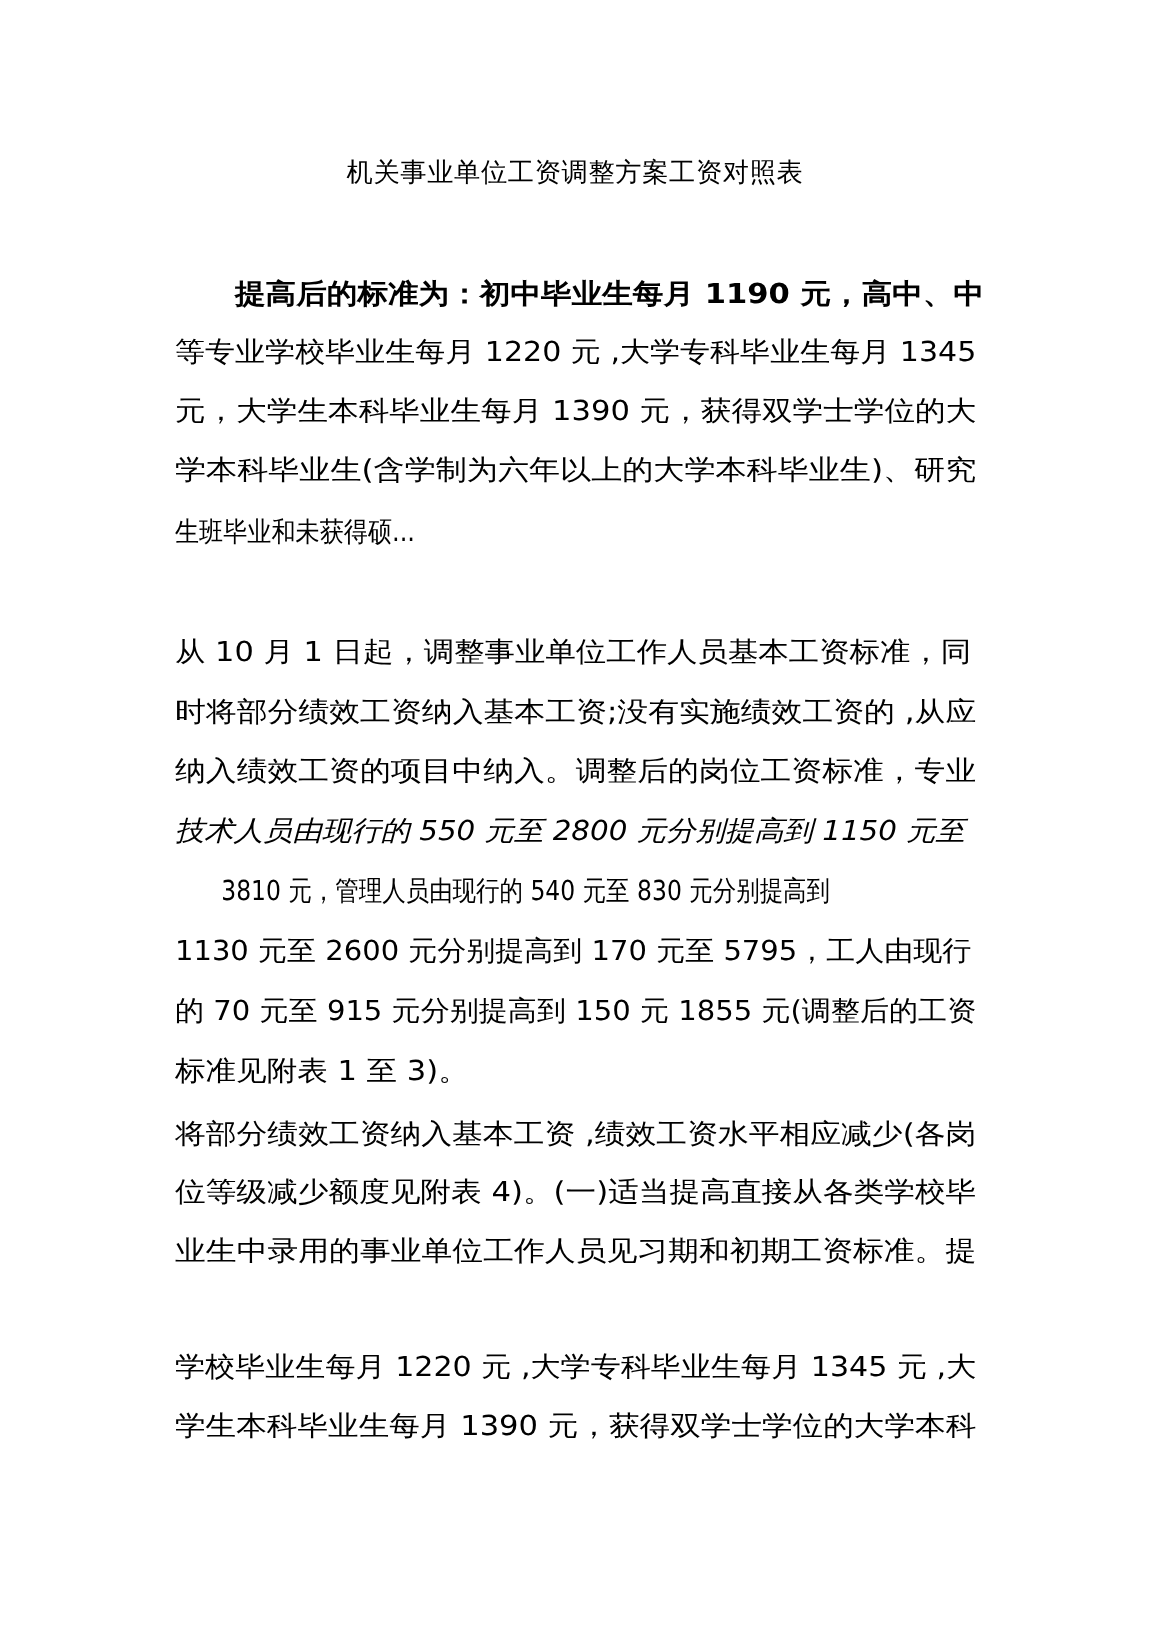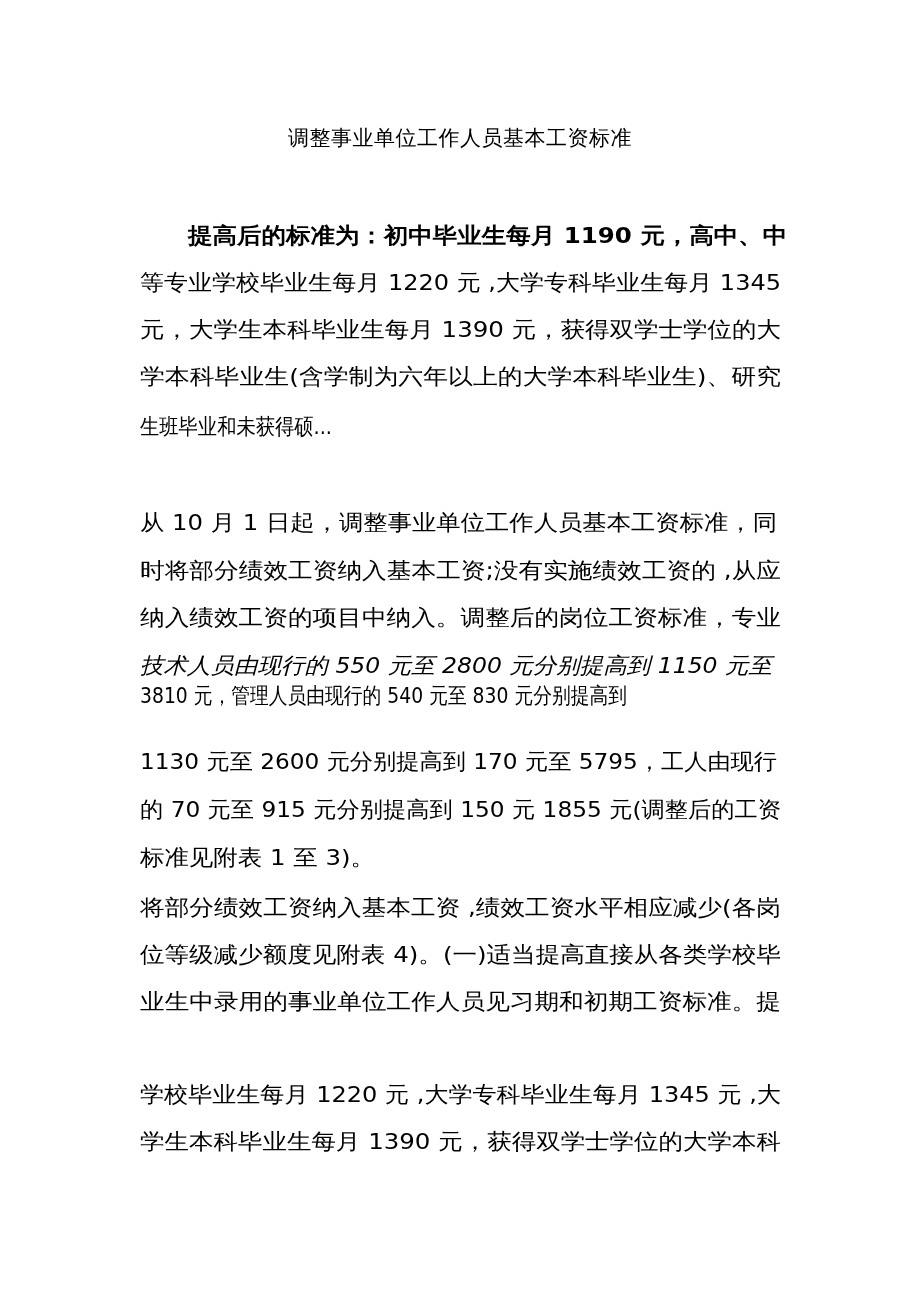--- a/index.html
+++ b/index.html
@@ -47,33 +47,33 @@
     }
     .fit {
       display: inline-block;
       transform-origin: left center;
     }
   </style>
 </head>
 <body>
 
 <div class="page">
-  <div class="title">调整事业单位工作人员基本工资标准</div>
+  <div class="title">机关事业单位工资调整方案工资对照表</div>
 
   <div class="line indent" style="top:221px;"><span class="fit" style="transform: scaleX(1.11281);">提高后的标准为：初中毕业生每月 1190 元，高中、中</span></div>
   <div class="line" style="top:268px;"><span class="fit" style="transform: scaleX(1.09208);">等专业学校毕业生每月 1220 元 ,大学专科毕业生每月 1345</span></div>
   <div class="line" style="top:315px;"><span class="fit" style="transform: scaleX(1.11288);">元，大学生本科毕业生每月 1390 元，获得双学士学位的大</span></div>
   <div class="line" style="top:412px;"><span class="fit" style="transform: scaleX(0.876775);">生班毕业和未获得硕...</span></div>
   <div class="line" style="top:362px;"><span class="fit" style="transform: scaleX(1.13017);">学本科毕业生(含学制为六年以上的大学本科毕业生)、研究</span></div>
 
   <div class="line" style="top:508px;"><span class="fit" style="transform: scaleX(1.10596);">从 10 月 1 日起，调整事业单位工作人员基本工资标准，同</span></div>
   <div class="line" style="top:556px;"><span class="fit" style="transform: scaleX(1.12179);">时将部分绩效工资纳入基本工资;没有实施绩效工资的 ,从应</span></div>
   <div class="line" style="top:603px;"><span class="fit" style="transform: scaleX(1.12063);">纳入绩效工资的项目中纳入。调整后的岗位工资标准，专业</span></div>
   <div class="line" style="top:651px;font-style:italic;"><span class="fit" style="transform: scaleX(1.06768);">技术人员由现行的 550 元至 2800 元分别提高到 1150 元至</span></div>
-  <div class="line" style="top:681px;"><span class="fit" style="transform: scaleX(0.852983);">3810 元，管理人员由现行的 540 元至 830 元分别提高到</span></div>
+  <div class="line" style="top:699px;text-align:center;"><span class="fit" style="transform: scaleX(0.852983);">3810 元，管理人员由现行的 540 元至 830 元分别提高到</span></div>
   <div class="line" style="top:747px;"><span class="fit" style="transform: scaleX(1.05477);">1130 元至 2600 元分别提高到 170 元至 5795，工人由现行</span></div>
   <div class="line" style="top:795px;"><span class="fit" style="transform: scaleX(1.05688);">的 70 元至 915 元分别提高到 150 元 1855 元(调整后的工资</span></div>
   <div class="line" style="top:843px;"><span class="fit" style="transform: scaleX(1.11078);">标准见附表 1 至 3)。</span></div>
 
   <div class="line" style="top:893px;"><span class="fit" style="transform: scaleX(1.1195);">将部分绩效工资纳入基本工资 ,绩效工资水平相应减少(各岗</span></div>
   <div class="line" style="top:940px;"><span class="fit" style="transform: scaleX(1.11527);">位等级减少额度见附表 4)。(一)适当提高直接从各类学校毕</span></div>
   <div class="line" style="top:987px;"><span class="fit" style="transform: scaleX(1.12063);">业生中录用的事业单位工作人员见习期和初期工资标准。提</span></div>
   <div class="line" style="top:1080px;"><span class="fit" style="transform: scaleX(1.094);">学校毕业生每月 1220 元 ,大学专科毕业生每月 1345 元 ,大</span></div>
   <div class="line" style="top:1127px;"><span class="fit" style="transform: scaleX(1.11288);">学生本科毕业生每月 1390 元，获得双学士学位的大学本科</span></div>
 </div>

